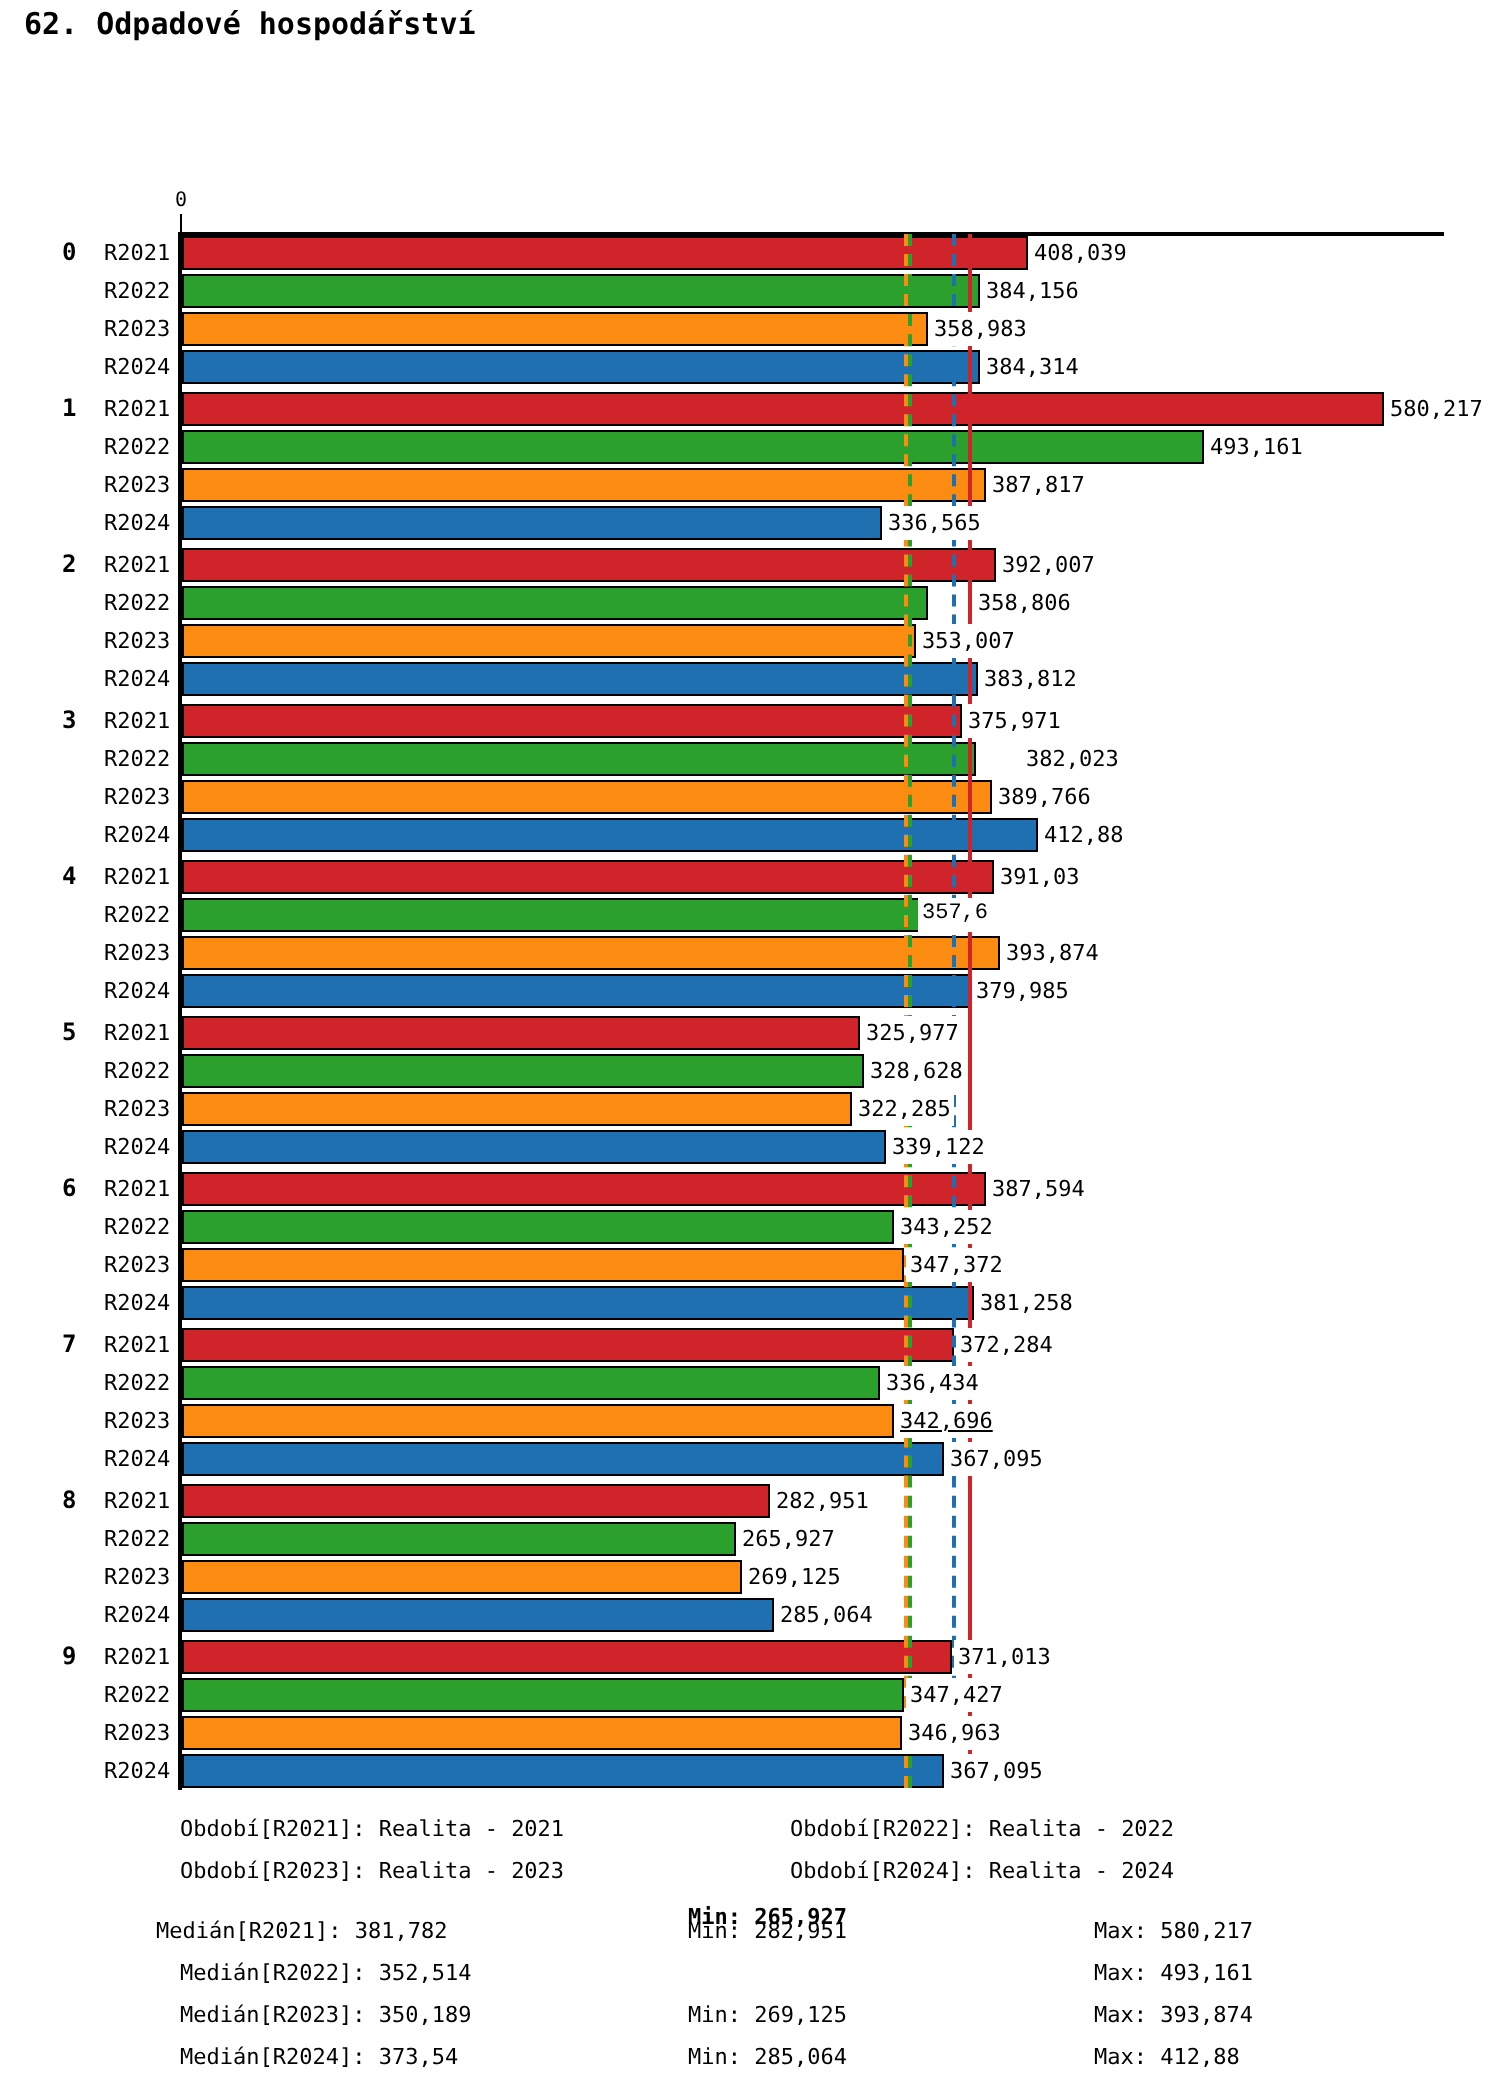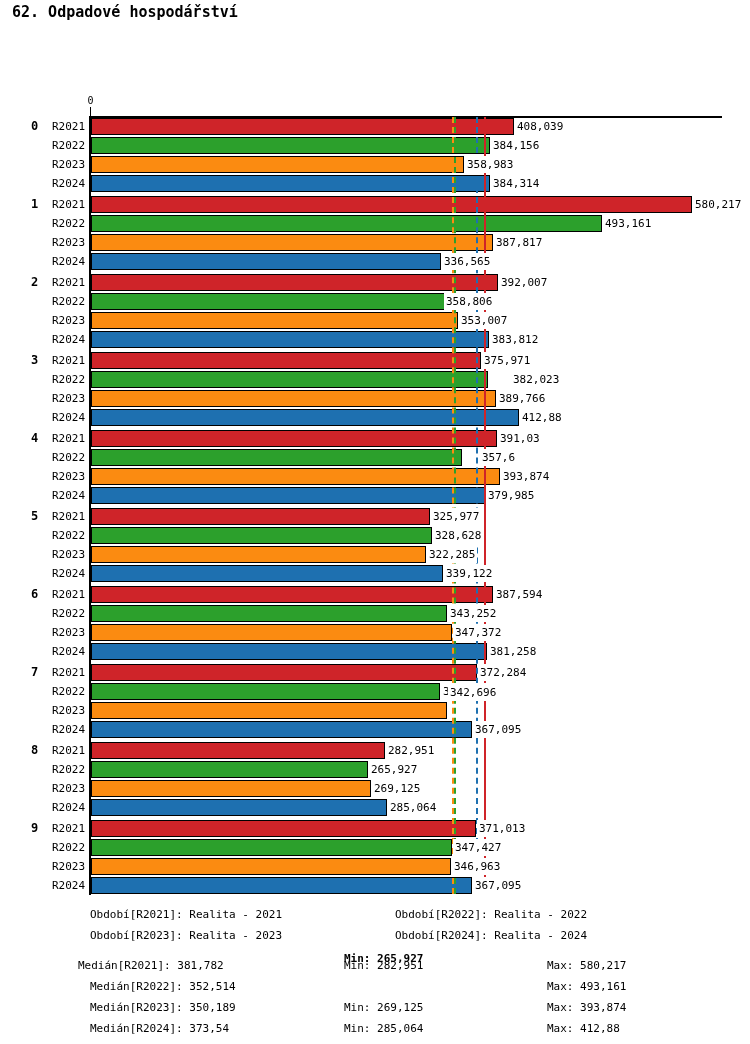--- a/index.html
+++ b/index.html
@@ -61,21 +61,21 @@
       <div class="vlabel" style="left: 484px; top: 234px;">387,817</div>
       <div class="rlabel" style="left: 42px; top: 256px;">R2024</div>
       <div class="bar" style="left: 81px; top: 253px; width: 348px; background: rgb(30, 112, 176);"></div>
       <div class="vlabel" style="left: 432px; top: 253px;">336,565</div>
       <div class="glabel" style="left: 21px; top: 276px;">2</div>
       <div class="rlabel" style="left: 42px; top: 277px;">R2021</div>
       <div class="bar" style="left: 81px; top: 274px; width: 405px; background: rgb(207, 36, 41);"></div>
       <div class="vlabel" style="left: 489px; top: 274px;">392,007</div>
       <div class="rlabel" style="left: 42px; top: 296px;">R2022</div>
       <div class="bar" style="left: 81px; top: 293px; width: 371px; background: rgb(44, 160, 44);"></div>
-      <div class="vlabel" style="left: 434px; top: 293px;">358,806</div>
+      <div class="vlabel" style="left: 477px; top: 293px;">358,806</div>
       <div class="rlabel" style="left: 42px; top: 315px;">R2023</div>
       <div class="bar" style="left: 81px; top: 312px; width: 365px; background: rgb(251, 139, 17);"></div>
       <div class="vlabel" style="left: 449px; top: 312px;">353,007</div>
       <div class="rlabel" style="left: 42px; top: 334px;">R2024</div>
       <div class="bar" style="left: 81px; top: 331px; width: 396px; background: rgb(30, 112, 176);"></div>
       <div class="vlabel" style="left: 480px; top: 331px;">383,812</div>
       <div class="glabel" style="left: 21px; top: 354px;">3</div>
       <div class="rlabel" style="left: 42px; top: 355px;">R2021</div>
       <div class="bar" style="left: 81px; top: 352px; width: 388px; background: rgb(207, 36, 41);"></div>
       <div class="vlabel" style="left: 472px; top: 352px;">375,971</div>
@@ -87,21 +87,21 @@
       <div class="vlabel" style="left: 487px; top: 390px;">389,766</div>
       <div class="rlabel" style="left: 42px; top: 412px;">R2024</div>
       <div class="bar" style="left: 81px; top: 409px; width: 426px; background: rgb(30, 112, 176);"></div>
       <div class="vlabel" style="left: 510px; top: 409px;">412,88</div>
       <div class="glabel" style="left: 21px; top: 432px;">4</div>
       <div class="rlabel" style="left: 42px; top: 433px;">R2021</div>
       <div class="bar" style="left: 81px; top: 430px; width: 404px; background: rgb(207, 36, 41);"></div>
       <div class="vlabel" style="left: 488px; top: 430px;">391,03</div>
       <div class="rlabel" style="left: 42px; top: 452px;">R2022</div>
       <div class="bar" style="left: 81px; top: 449px; width: 369px; background: rgb(44, 160, 44);"></div>
-      <div class="vlabel" style="left: 470px; top: 449px;">357,6</div>
+      <div class="vlabel" style="left: 449px; top: 449px; font-family: Liberation Mono, monospace;">357,6</div>
       <div class="rlabel" style="left: 42px; top: 471px;">R2023</div>
       <div class="bar" style="left: 81px; top: 468px; width: 407px; background: rgb(251, 139, 17);"></div>
       <div class="vlabel" style="left: 491px; top: 468px;">393,874</div>
       <div class="rlabel" style="left: 42px; top: 490px;">R2024</div>
       <div class="bar" style="left: 81px; top: 487px; width: 392px; background: rgb(30, 112, 176);"></div>
       <div class="vlabel" style="left: 476px; top: 487px;">379,985</div>
       <div class="glabel" style="left: 21px; top: 510px;">5</div>
       <div class="rlabel" style="left: 42px; top: 511px;">R2021</div>
       <div class="bar" style="left: 81px; top: 508px; width: 337px; background: rgb(207, 36, 41);"></div>
       <div class="vlabel" style="left: 421px; top: 508px;">325,977</div>
@@ -129,21 +129,21 @@
       <div class="vlabel" style="left: 478px; top: 643px;">381,258</div>
       <div class="glabel" style="left: 21px; top: 666px;">7</div>
       <div class="rlabel" style="left: 42px; top: 667px;">R2021</div>
       <div class="bar" style="left: 81px; top: 664px; width: 384px; background: rgb(207, 36, 41);"></div>
       <div class="vlabel" style="left: 468px; top: 664px;">372,284</div>
       <div class="rlabel" style="left: 42px; top: 686px;">R2022</div>
       <div class="bar" style="left: 81px; top: 683px; width: 347px; background: rgb(44, 160, 44);"></div>
       <div class="vlabel" style="left: 431px; top: 683px;">336,434</div>
       <div class="rlabel" style="left: 42px; top: 705px;">R2023</div>
       <div class="bar" style="left: 81px; top: 702px; width: 354px; background: rgb(251, 139, 17);"></div>
-      <div class="vlabel" style="left: 438px; top: 684px;">342,696</div>
+      <div class="vlabel" style="left: 438px; top: 702px; text-decoration: underline;">342,696</div>
       <div class="rlabel" style="left: 42px; top: 724px;">R2024</div>
       <div class="bar" style="left: 81px; top: 721px; width: 379px; background: rgb(30, 112, 176);"></div>
       <div class="vlabel" style="left: 463px; top: 721px;">367,095</div>
       <div class="glabel" style="left: 21px; top: 744px;">8</div>
       <div class="rlabel" style="left: 42px; top: 745px;">R2021</div>
       <div class="bar" style="left: 81px; top: 742px; width: 292px; background: rgb(207, 36, 41);"></div>
       <div class="vlabel" style="left: 376px; top: 742px;">282,951</div>
       <div class="rlabel" style="left: 42px; top: 764px;">R2022</div>
       <div class="bar" style="left: 81px; top: 761px; width: 275px; background: rgb(44, 160, 44);"></div>
       <div class="vlabel" style="left: 359px; top: 761px;">265,927</div>

